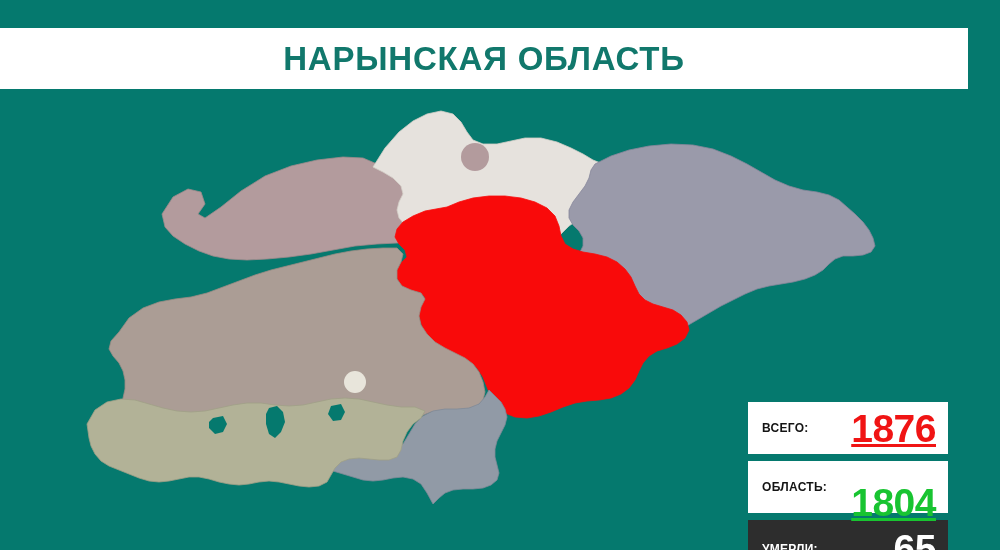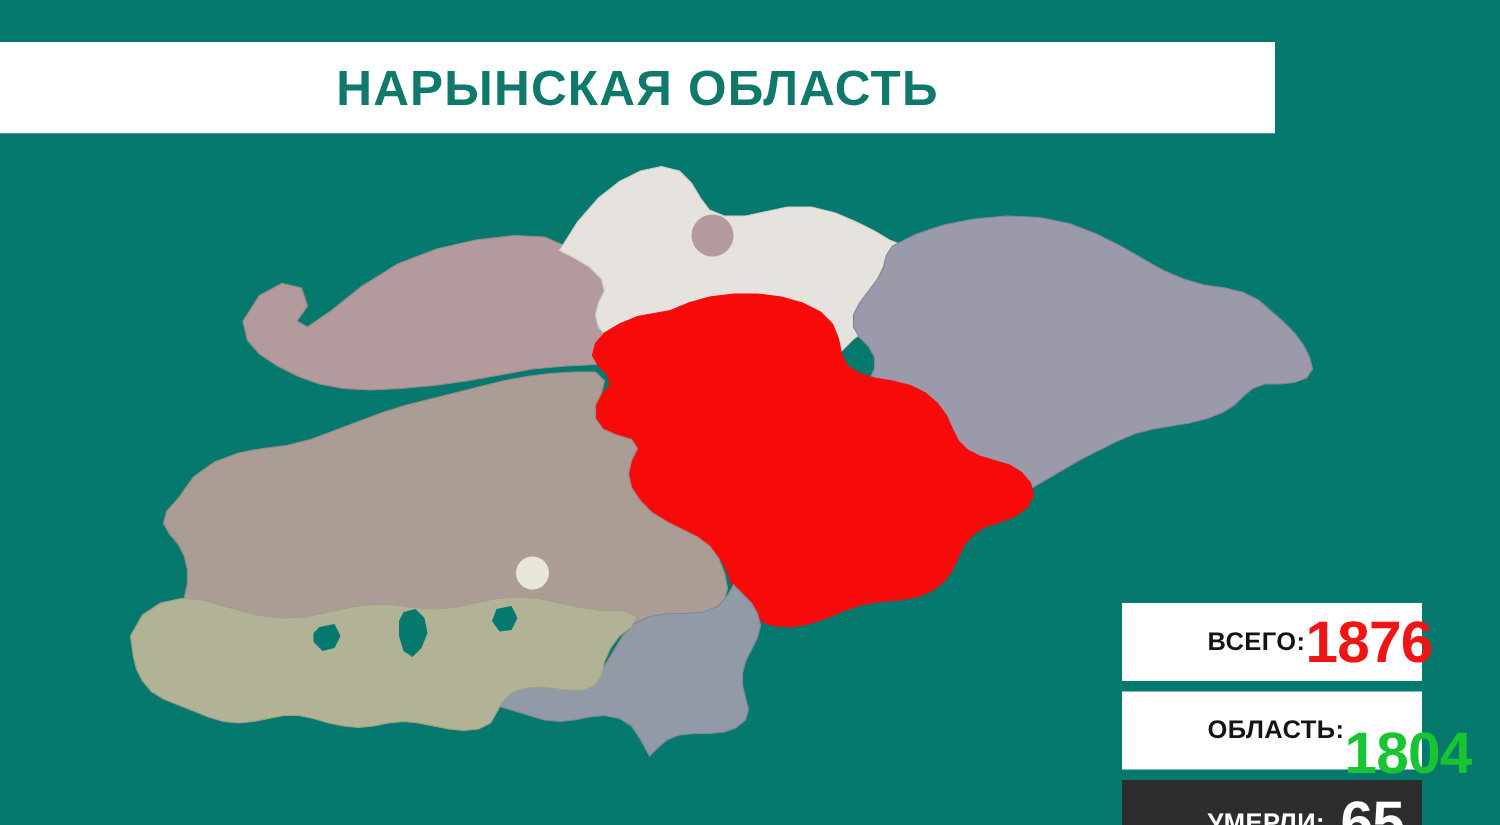--- a/index.html
+++ b/index.html
@@ -20,21 +20,21 @@
   #top-bar {
     position: absolute;
     left: 0; top: 0;
     width: 1000px;
     height: 28px;
     background: #05796e;
   }
   #title-band {
     position: absolute;
     left: 0; top: 28px;
-    width: 850px;
+    width: 968px;
     height: 61px;
     background: #ffffff;
     display: flex;
     align-items: center;
     justify-content: center;
   }
   #page-title {
     color: #11786c;
     font-size: 33px;
     font-weight: bold;
@@ -72,36 +72,36 @@
     justify-content: space-between;
     box-sizing: border-box;
     width: 200px;
     height: 52px;
     padding: 0 12px 0 14px;
     margin-bottom: 7px;
   }
   .stat-row.light { background: #ffffff; }
   .stat-row.dark  { background: #2d2d2d; height: 57px; margin-bottom: 0; }
   .stat-label {
-    font-size: 17px;
+    font-size: 12px;
     font-weight: bold;
     letter-spacing: 0.3px;
     white-space: nowrap;
     font-family: "Liberation Sans", sans-serif;
-    margin-left: 43px;
   }
   .light .stat-label { color: #141414; }
   .dark  .stat-label { color: #ffffff; }
   .stat-value {
     font-size: 39px;
     font-weight: bold;
     line-height: 1;
     letter-spacing: -0.5px;
     white-space: nowrap;
     font-family: "Liberation Sans", sans-serif;
+    text-decoration: underline;
   }
   .v-total     { color: #f01414; }
   .v-recovered { color: #18c431; margin-top: 31px; }
   .v-died      { color: #ffffff; }
 </style>
 </head>
 <body>
 
 <div id="page">
 

